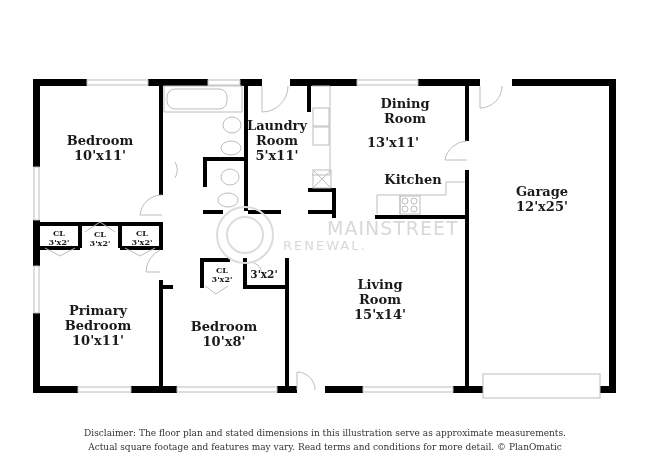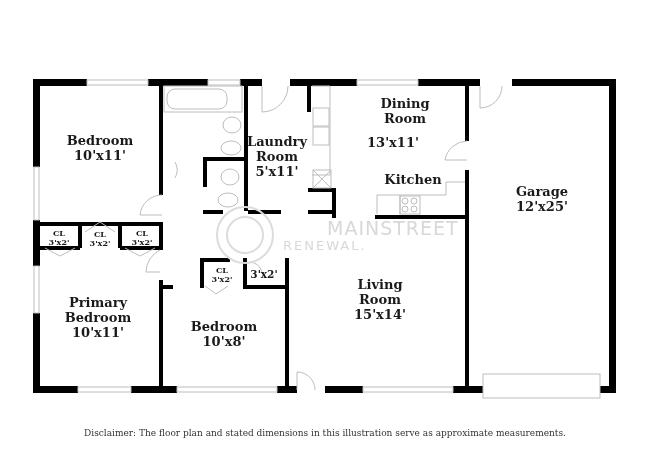--- a/index.html
+++ b/index.html
@@ -130,36 +130,36 @@
   </g>
 </svg>
 
 <div class="watermark wm1">MAINSTREET</div>
 <div class="watermark wm2">RENEWAL.</div>
 
 <div class="label lg" style="left:100px; top:134px;">
   <div>Bedroom</div>
   <div>10'x11'</div>
 </div>
-<div class="label lg" style="left:277px; top:135px;">
+<div class="label lg" style="left:277px; top:119px;">
   <div>Laundry</div>
   <div>Room</div>
   <div>5'x11'</div>
 </div>
 <div class="label lg" style="left:405px; top:97px;">
   <div>Dining</div>
   <div>Room</div>
 </div>
 <div class="label lg" style="left:393px; top:136px;">13'x11'</div>
 <div class="label lg" style="left:371px; top:173px;margin-left:42px;">Kitchen</div>
 <div class="label lg" style="left:542px; top:185px;">
   <div>Garage</div>
   <div>12'x25'</div>
 </div>
-<div class="label lg" style="left:98px; top:296px;text-align:center;">
+<div class="label lg" style="left:98px; top:304px;text-align:center;">
   <div>Primary</div>
   <div>Bedroom</div>
   <div>10'x11'</div>
 </div>
 <div class="label lg" style="left:224px; top:320px;">
   <div>Bedroom</div>
   <div>10'x8'</div>
 </div>
 <div class="label lg" style="left:380px; top:278px;">
   <div>Living</div>
@@ -180,13 +180,14 @@
   <div>3'x2'</div>
 </div>
 <div class="label sm" style="left:222px; top:266px;">
   <div>CL</div>
   <div>3'x2'</div>
 </div>
 <div class="label md" style="left:264px; top:268px;">3'x2'</div>
 
 <div class="disclaimer">
   <div>Disclaimer: The floor plan and stated dimensions in this illustration serve as approximate measurements.</div>
+  <div>Actual square footage and features may vary. Read terms and conditions for more detail. © PlanOmatic</div>
 </div>
 
 </body></html>

